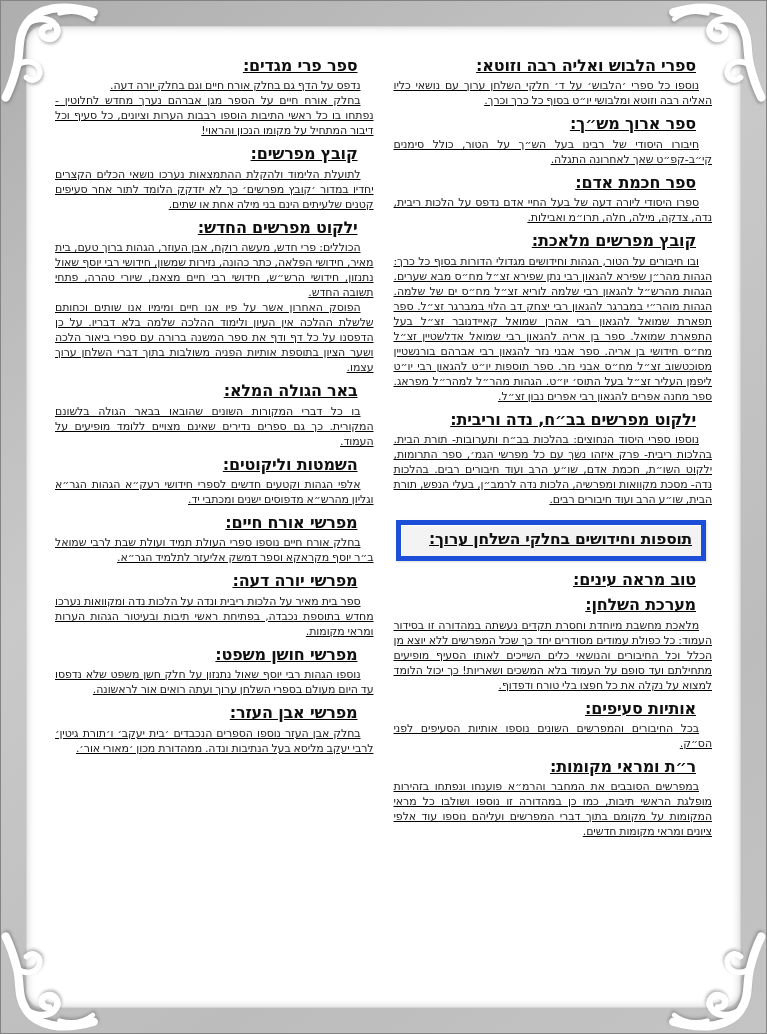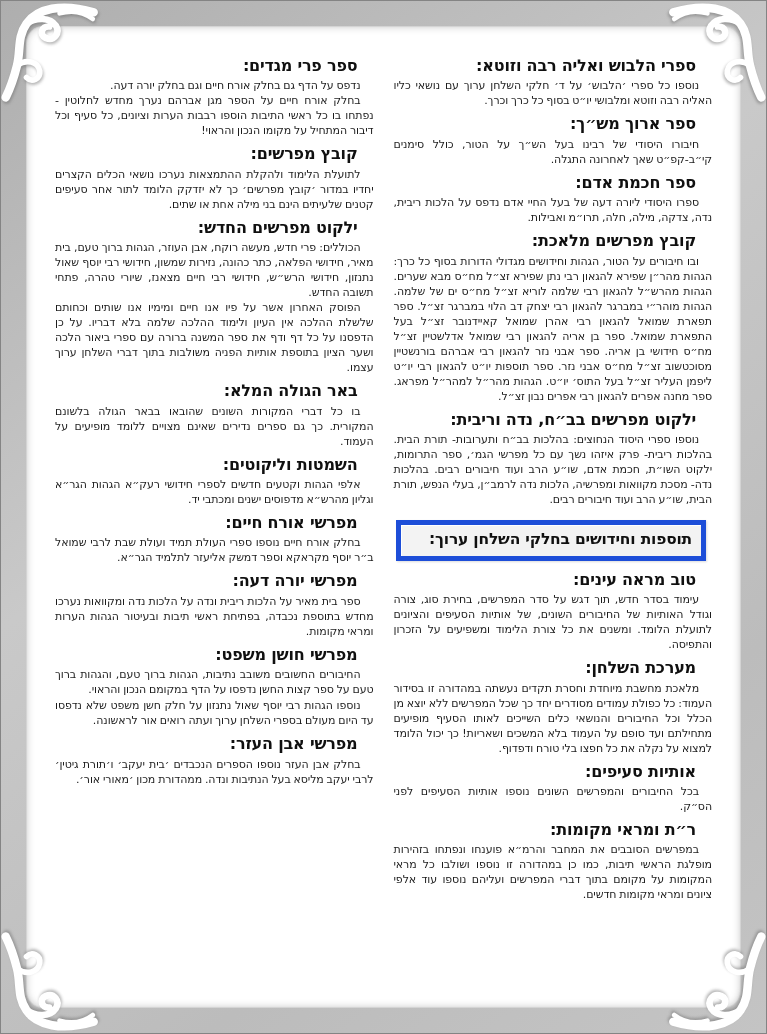--- a/index.html
+++ b/index.html
@@ -12,21 +12,21 @@
   .paper{
     position:absolute;left:26px;top:26px;right:26px;bottom:26px;
     background:#ffffff;border-radius:16px;
     box-shadow:0 0 0 1px #d4d4d4, inset 0 0 7px rgba(110,110,110,.38);
   }
   .content{
     position:absolute;left:28px;right:28px;top:30px;bottom:22px;
     display:flex;gap:20px;direction:rtl;overflow:hidden;
   }
   .col{flex:1;min-width:0;}
-  section{display:block;}
+  section{display:block;text-decoration:underline;}
   h2{
     font-size:16px;line-height:1.15;font-weight:bold;color:#101010;
     margin:7px 16px 3px 0;text-align:right;letter-spacing:-0.2px;
   }
   .col section:first-child h2{margin-top:0;}
   h2.boxed{
     background:#f3f3f3;border:5px solid #1d4ed8;
     box-shadow:inset 1px 1px 0 #ffffff, 1px 1px 2px rgba(0,0,0,.14);
     padding:6px 9px 7px 9px;margin:13px 6px 10px 2px;font-size:15.5px;
   }
@@ -104,21 +104,20 @@
           </section>
           <section>
             <h2>ילקוט מפרשים בב״ח, נדה וריבית:</h2>
             <p>נוספו ספרי היסוד הנחוצים: בהלכות בב״ח ותערובות- תורת הבית. בהלכות ריבית- פרק איזהו נשך עם כל מפרשי הגמ׳, ספר התרומות, ילקוט השו״ת, חכמת אדם, שו״ע הרב ועוד חיבורים רבים. בהלכות נדה- מסכת מקוואות ומפרשיה, הלכות נדה לרמב״ן, בעלי הנפש, תורת הבית, שו״ע הרב ועוד חיבורים רבים.</p>
           </section>
           <section>
             <h2 class="boxed">תוספות וחידושים בחלקי השלחן ערוך:</h2>
           </section>
           <section>
             <h2>טוב מראה עינים:</h2>
-            <p>עימוד בסדר חדש, תוך דגש על סדר המפרשים, בחירת סוג, צורה וגודל האותיות של החיבורים השונים, של אותיות הסעיפים והציונים לתועלת הלומד. ומשנים את כל צורת הלימוד ומשפיעים על הזכרון והתפיסה.</p>
           </section>
           <section>
             <h2>מערכת השלחן:</h2>
             <p>מלאכת מחשבת מיוחדת וחסרת תקדים נעשתה במהדורה זו בסידור העמוד: כל כפולת עמודים מסודרים יחד כך שכל המפרשים ללא יוצא מן הכלל וכל החיבורים והנושאי כלים השייכים לאותו הסעיף מופיעים מתחילתם ועד סופם על העמוד בלא המשכים ושאריות! כך יכול הלומד למצוא על נקלה את כל חפצו בלי טורח ודפדוף.</p>
           </section>
           <section>
             <h2>אותיות סעיפים:</h2>
             <p>בכל החיבורים והמפרשים השונים נוספו אותיות הסעיפים לפני הס״ק.</p>
           </section>
           <section>
@@ -156,21 +155,20 @@
           <section>
             <h2>מפרשי אורח חיים:</h2>
             <p>בחלק אורח חיים נוספו ספרי העולת תמיד ועולת שבת לרבי שמואל ב״ר יוסף מקראקא וספר דמשק אליעזר לתלמיד הגר״א.</p>
           </section>
           <section>
             <h2>מפרשי יורה דעה:</h2>
             <p>ספר בית מאיר על הלכות ריבית ונדה על הלכות נדה ומקוואות נערכו מחדש בתוספת נכבדה, בפתיחת ראשי תיבות ובעיטור הגהות הערות ומראי מקומות.</p>
           </section>
           <section>
             <h2>מפרשי חושן משפט:</h2>
-            <p>החיבורים החשובים משובב נתיבות, הגהות ברוך טעם, והגהות ברוך טעם על ספר קצות החשן נדפסו על הדף במקומם הנכון והראוי.</p>
             <p>נוספו הגהות רבי יוסף שאול נתנזון על חלק חשן משפט שלא נדפסו עד היום מעולם בספרי השלחן ערוך ועתה רואים אור לראשונה.</p>
           </section>
           <section>
             <h2>מפרשי אבן העזר:</h2>
             <p>בחלק אבן העזר נוספו הספרים הנכבדים ׳בית יעקב׳ ו׳תורת גיטין׳ לרבי יעקב מליסא בעל הנתיבות ונדה. ממהדורת מכון ׳מאורי אור׳.</p>
           </section>
         </div>
     </div>
   </div>
 </div>

